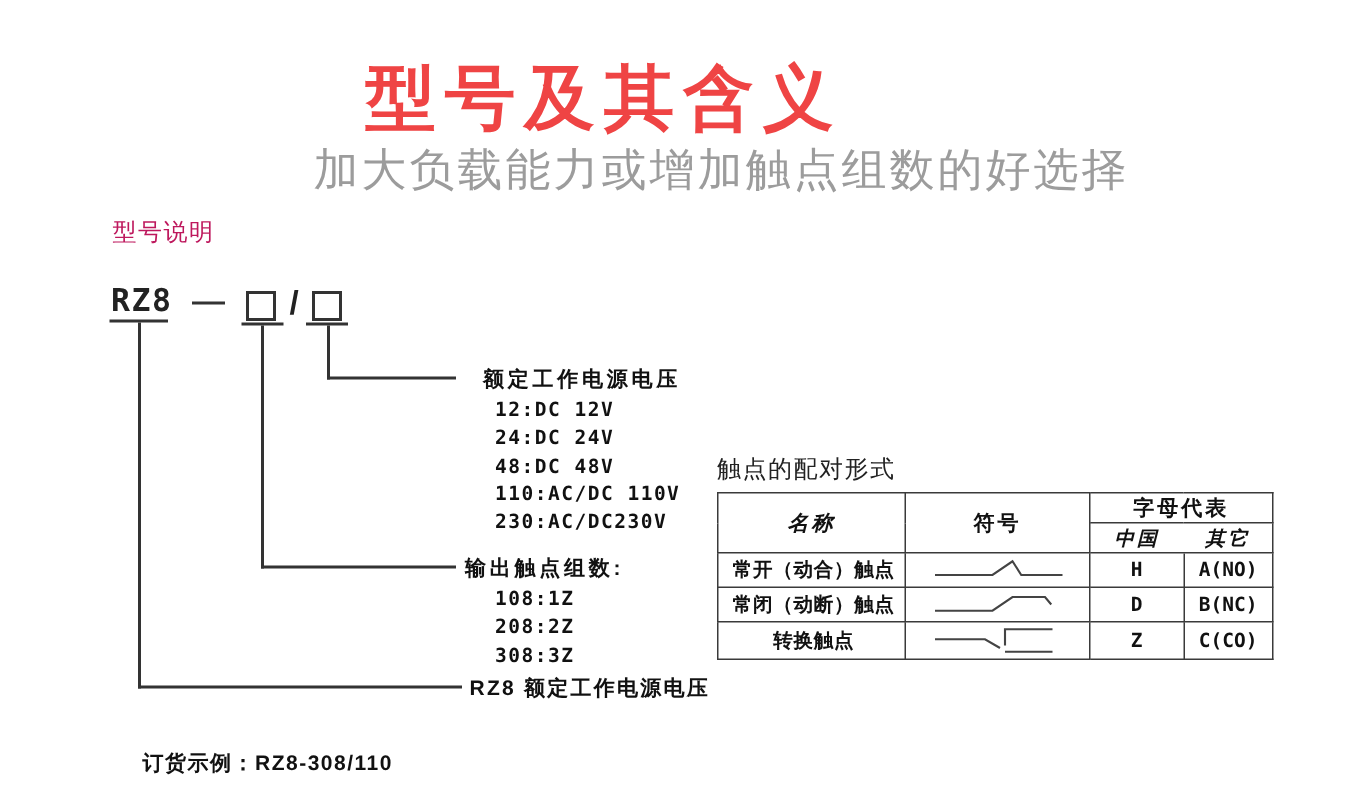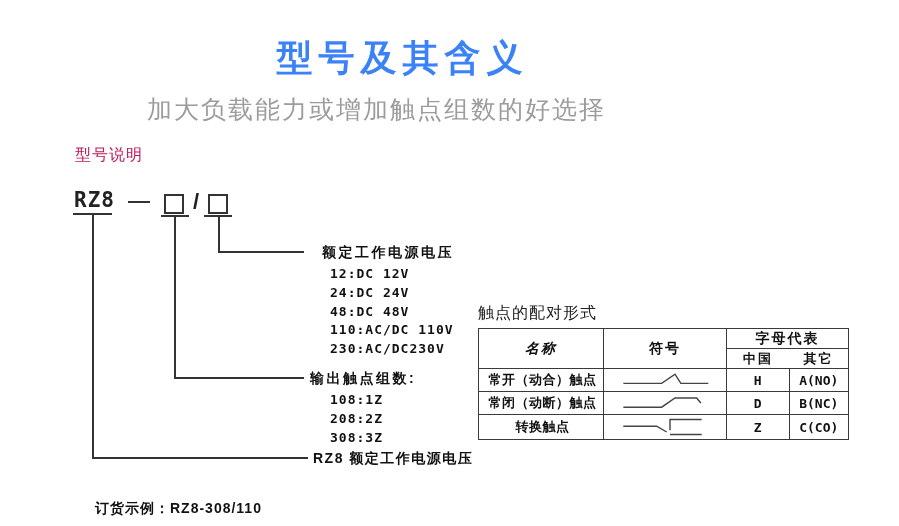--- a/index.html
+++ b/index.html
@@ -3,25 +3,25 @@
 <meta charset="utf-8">
 <style>
   html,body{margin:0;padding:0;background:#fff;}
   .canvas{
     position:relative;width:899px;height:526px;background:#ffffff;overflow:hidden;
     font-family:"Liberation Sans",sans-serif;color:#1c1c1c;
   }
   .abs{position:absolute;}
   .page-title{
     top:34px;left:0;width:805px;text-align:center;
-    font-size:36px;font-weight:bold;color:#3b82f6;letter-spacing:6px;
+    font-size:47px;font-weight:bold;color:#ef4444;letter-spacing:6px;
   }
   .page-subtitle{
-    top:93px;left:0;width:753px;text-align:center;
-    font-size:25px;color:#9C9C9C;letter-spacing:2px;
+    top:93px;left:0;width:753px;text-align:right;
+    font-size:30px;color:#9C9C9C;letter-spacing:2px;
   }
   .section-label{left:75px;top:145px;font-size:16px;color:#be185d;letter-spacing:1px;}
   .model-prefix{left:74px;top:188px;font-family:"DejaVu Sans Mono",monospace;font-weight:bold;font-size:21px;letter-spacing:1px;color:#222;}
   .model-slash{left:193px;top:189px;font-size:22px;font-weight:bold;color:#222;}
   .code-box{width:16px;height:16px;border:2px solid #333;background:#fff;}
   .box1{left:164px;top:194px;}
   .box2{left:208px;top:194px;}
   .hline{height:2px;background:#333;}
   .vline{width:2px;background:#333;}
   .dash-line{left:128px;top:201px;width:22px;}
@@ -51,21 +51,21 @@
     border:1.5px solid #3a3a3a;padding:0;margin:0;text-align:center;vertical-align:middle;
     font-weight:bold;overflow:hidden;white-space:nowrap;
   }
   .col-name{width:124px;font-style:italic;}
   .col-sym{width:122px;}
   .col-cn{width:62px;}
   .col-ot{width:59px;}
   .hdr-row{height:20px;}
   .data-row{height:21px;}
   .hdr{font-size:14px;letter-spacing:2px;}
-  .sub-hdr{letter-spacing:2px;}
+  .sub-hdr{letter-spacing:2px;font-style:italic;}
   .no-divider-l{border-left:none !important;}
   .no-divider-r{border-right:none !important;}
   .cell-name{text-align:left;padding-left:3px !important;letter-spacing:0.5px;}
   .cell-letter{font-family:"DejaVu Sans Mono",monospace;font-size:13px;}
   .sym-svg{display:block;margin:0 auto;}
   .sym-svg path{fill:none;stroke:#444;stroke-width:1.7;}
 </style>
 </head>
 <body>
 

